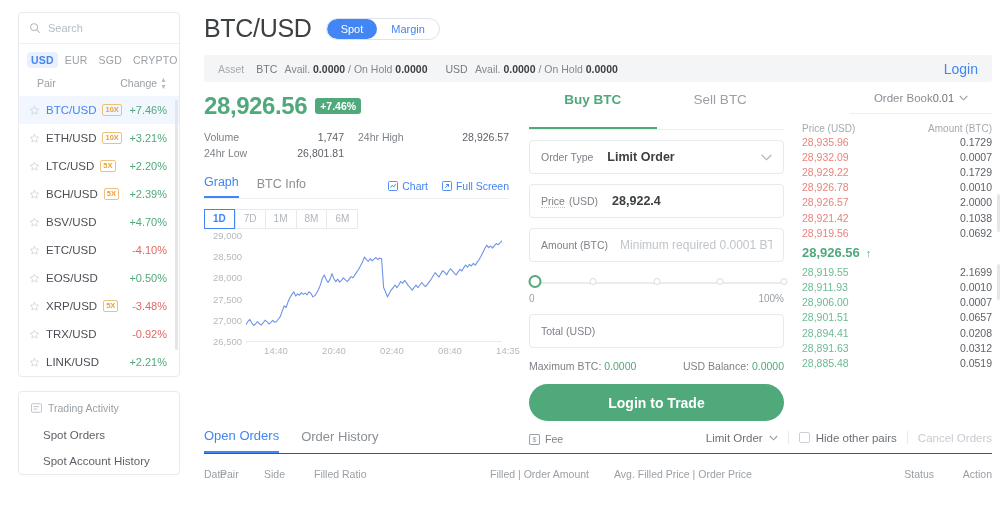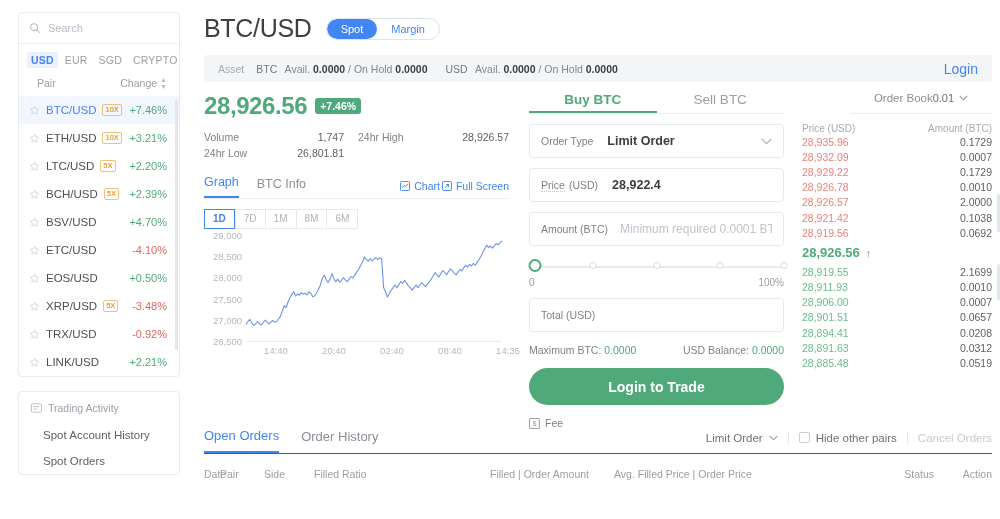--- a/index.html
+++ b/index.html
@@ -116,21 +116,21 @@
   .stats .val { color: #5d6268; width: 78px; text-align: right; padding-right: 14px; }
   .stats .lab2 { width: 64px; }
   .stats .val2 { color: #5d6268; text-align: right; }
 
   .gtabs {
     margin-top: 14px; display: flex; align-items: flex-end;
     border-bottom: 1px solid #eceef1; position: relative;
   }
   .gtab { font-size: 12.5px; color: #8a8f95; padding: 0 0 7px 0; margin-right: 18px; cursor: pointer; }
   .gtab.active { color: #4285f4; border-bottom: 2px solid #4285f4; }
-  .gactions { margin-left: auto; display: flex; gap: 2px; padding-bottom: 6px; }
+  .gactions { margin-left: auto; display: flex; gap: 14px; padding-bottom: 6px; }
   .gact { display: flex; align-items: center; gap: 4px; font-size: 10.5px; color: #4285f4; cursor: pointer; }
   .gact svg { width: 10px; height: 10px; }
 
   .ranges { display: flex; margin-top: 10px; }
   .rg {
     font-size: 10px; color: #b0b5bb; border: 1px solid #e6e9ed;
     border-right: none; padding: 3px 8px; cursor: pointer; line-height: 12px;
   }
   .rg:last-child { border-right: 1px solid #e6e9ed; }
   .rg.active { color: #4285f4; border: 1px solid #4285f4; font-weight: 700; }
@@ -140,21 +140,21 @@
   .ylab { position: absolute; right: 2px; font-size: 9.5px; color: #b4b9bf; transform: translateY(-50%); }
   .plot { position: absolute; left: 42px; top: 0; width: 256px; height: 106px; }
   .xaxis { position: absolute; left: 42px; top: 106px; width: 256px; border-top: 1px solid #e9ebee; }
   .xlabs { position: absolute; left: 30px; top: 110px; width: 270px; height: 14px; }
   .xlab { position: absolute; font-size: 9.5px; color: #b4b9bf; transform: translateX(-50%); }
 
   
   .btabs { display: flex; border-bottom: 1px solid #eceef1; }
   .btab {
     flex: 1; text-align: center; font-size: 13.5px; color: #9aa0a6;
-    padding-bottom: 4px; cursor: pointer;
+    padding-bottom: 20px; cursor: pointer;
   }
   .btab.active { color: #4fa97a; border-bottom: 2px solid #4fa97a; font-weight: 700; }
 
   .field {
     margin-top: 10px; border: 1px solid #e6e9ed; border-radius: 4px;
     height: 34px; display: flex; align-items: center; padding: 0 11px;
   }
   .f-lab { font-size: 10.5px; color: #7d8288; white-space: nowrap; }
   .f-lab.dotted { border-bottom: 1px dotted #c3c8ce; }
   .f-val { font-size: 12.5px; color: #3c4043; font-weight: 700; margin-left: 14px; }
@@ -373,22 +373,22 @@
 
     <div class="card ta-card">
       <div class="ta-head">
         <svg class="ta-ico" viewBox="0 0 14 12">
           <rect x="0.6" y="0.6" width="12.8" height="10.8" rx="1.4" fill="none" stroke="#b6bcc4" stroke-width="1.1"></rect>
           <line x1="3.2" y1="4.3" x2="10.4" y2="4.3" stroke="#b6bcc4" stroke-width="1.1"></line>
           <line x1="3.2" y1="7.4" x2="8" y2="7.4" stroke="#b6bcc4" stroke-width="1.1"></line>
         </svg>
         <span>Trading Activity</span>
       </div>
+      <div class="ta-item">Spot Orders</div>
       <div class="ta-item">Spot Account History</div>
-      <div class="ta-item">Spot Orders</div>
     </div>
   </div>
 
   <div class="main">
 
     <div class="title-row">
       <div class="title">BTC/USD</div>
       <div class="segbox">
         <div class="seg active">Spot</div>
         <div class="seg">Margin</div>

